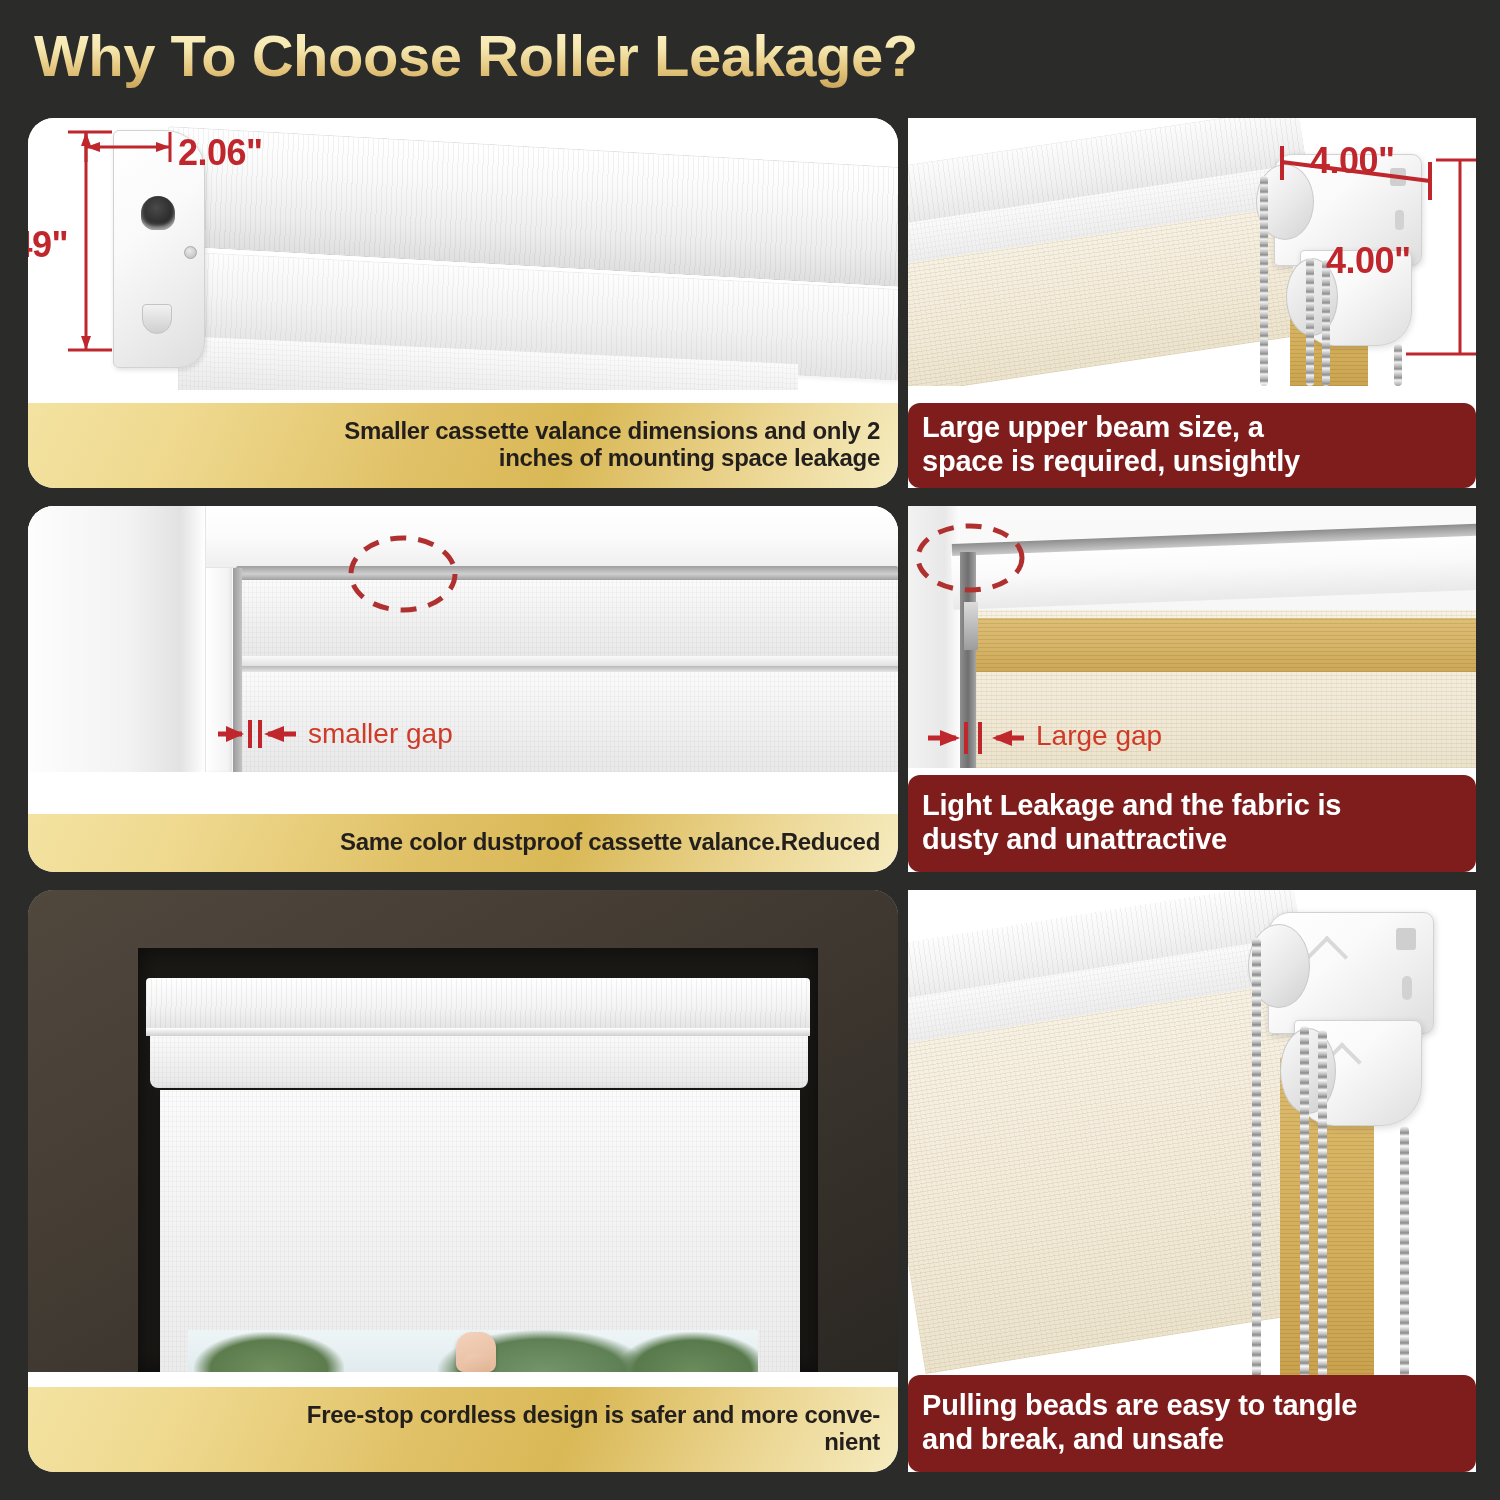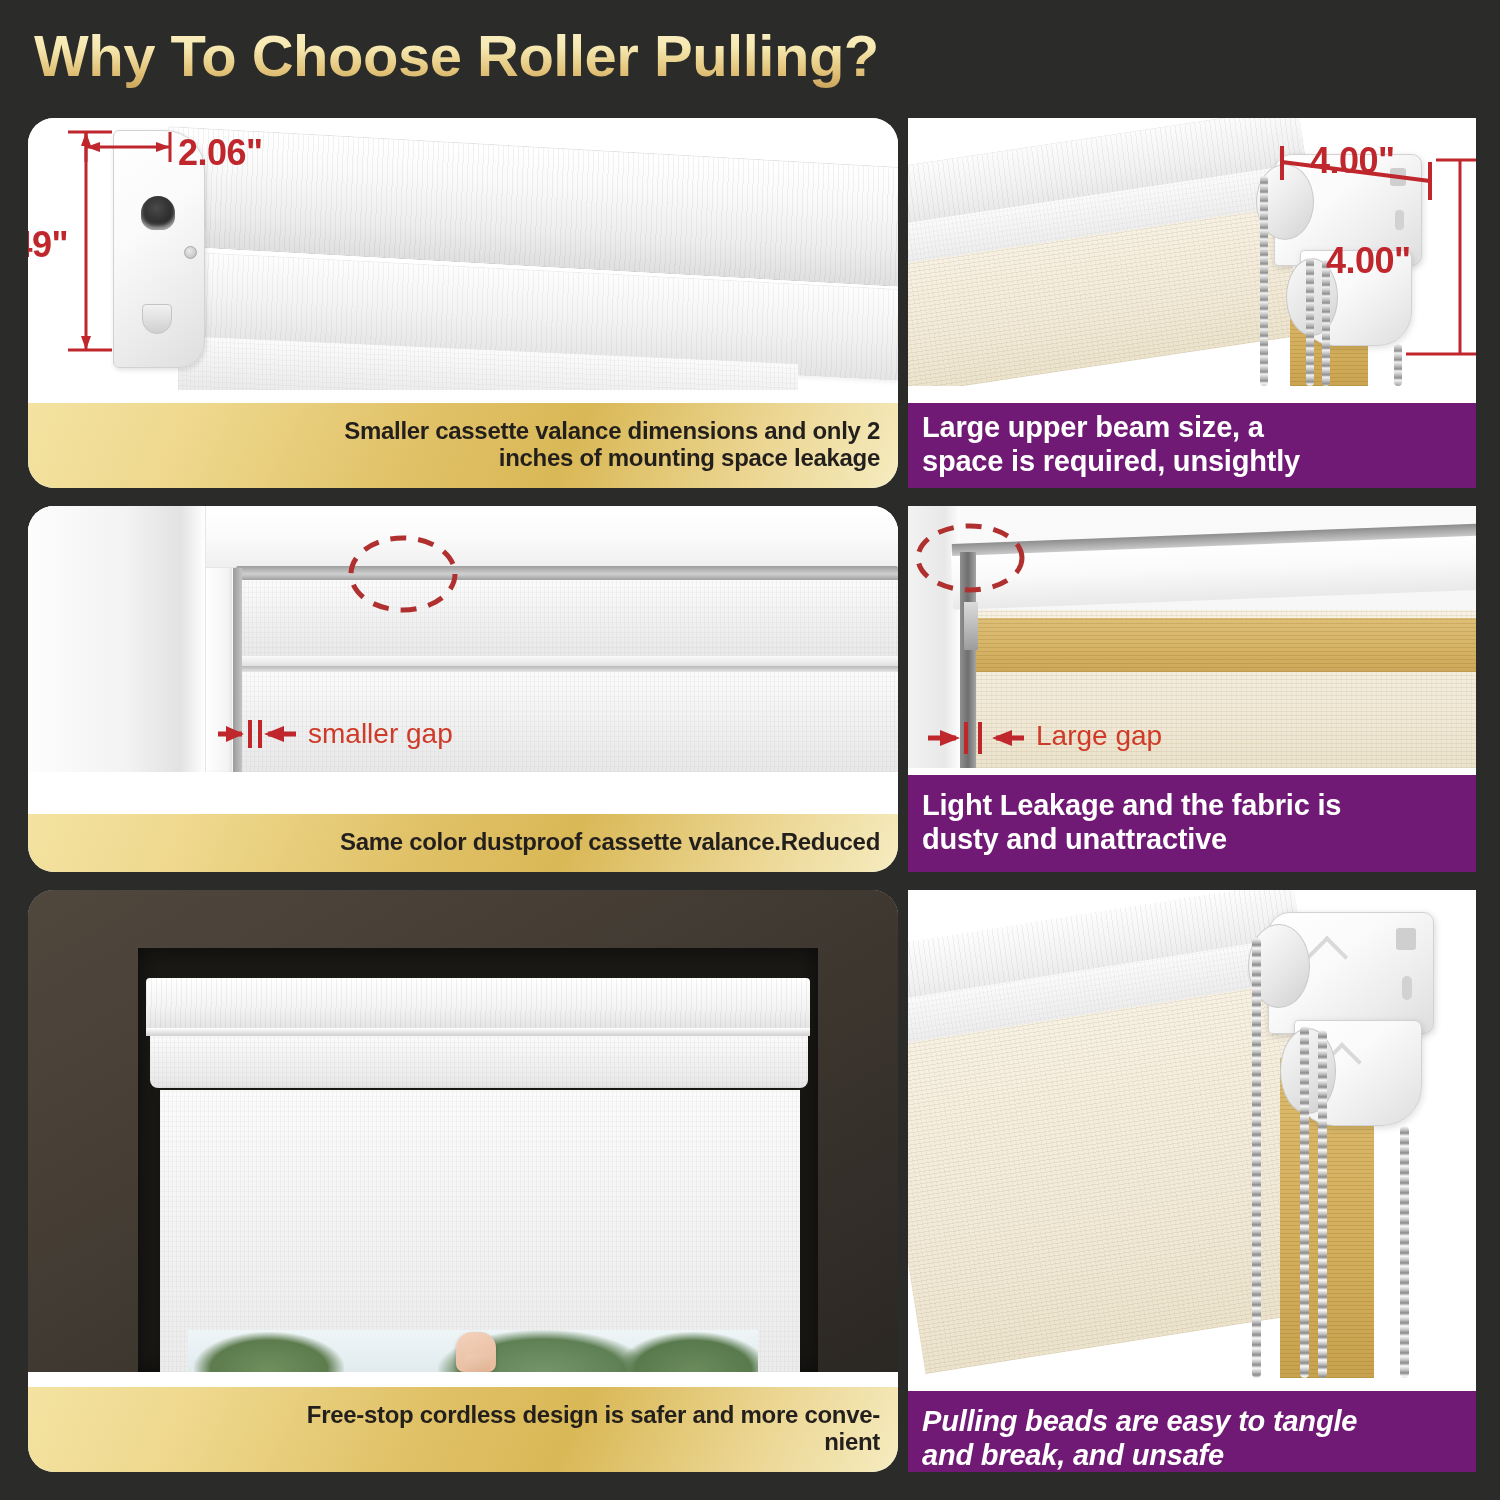--- a/index.html
+++ b/index.html
@@ -60,23 +60,23 @@
         #f3e2a1 0%, #efd98f 18%, #e0c167 45%,
         #d9b856 62%, #ecd795 84%, #f6ecc0 100%);
     color: #231f1c;
     border-bottom-left-radius: 26px;
     border-bottom-right-radius: 26px;
     font-size: 24px;
     letter-spacing: -0.3px;
     text-align: right;
   }
   .cap.grey {
-    background: #701a75;
+    background: #7f1d1d;
     color: #ffffff;
-    border-radius: 0;
+    border-radius: 12px;
     font-size: 29px;
     letter-spacing: -0.2px;
   }
   .cap.grey .ln { display: block; }
   .cap.gold .ln { display: block; }
 
   
   .dim {
     position: absolute;
     color: #c0272d;
@@ -129,21 +129,21 @@
   .plastic {
     background: linear-gradient(140deg,#ffffff 0%,#fafafa 40%,#ededed 70%,#dedede 100%);
     border: 1px solid #d2d2d2;
   }
 </style>
 </head>
 <body>
 
 <div id="page">
 
-  <div class="title">Why To Choose Roller Pulling?</div>
+  <div class="title">Why To Choose Roller Leakage?</div>
 
   <div class="panel left" style="left:28px; top:118px; width:870px; height:370px;">
 
     <div class="photo" style="height:272px; background:#ffffff;">
 
       <div style="position:absolute; left:140px; top:8px; width:760px; height:120px;
                   transform:skewY(3.2deg); transform-origin:left top;
                   background:
                     repeating-linear-gradient(92deg, rgba(0,0,0,0.05) 0 1px, rgba(255,255,255,0) 1px 5px),
                     linear-gradient(180deg,#ffffff 0%,#fafafa 30%,#ededed 72%,#dfdfdf 100%);
@@ -493,19 +493,19 @@
       <div style="position:absolute; left:410px; top:140px; width:9px; height:348px;
                   background: repeating-linear-gradient(180deg,
                     #fafafa 0px, #c2c2c2 4px, #8a8a8a 7px, #fafafa 10px);
                   border-radius:5px;"></div>
       <div style="position:absolute; left:492px; top:236px; width:9px; height:252px;
                   background: repeating-linear-gradient(180deg,
                     #fafafa 0px, #c2c2c2 4px, #8a8a8a 7px, #fafafa 10px);
                   border-radius:5px;"></div>
     </div>
 
-    <div class="cap grey" style="padding:14px 12px 0 14px;font-style:italic;">
+    <div class="cap grey" style="padding:14px 12px 16px 14px;">
       <span class="ln">Pulling beads are easy to tangle</span>
       <span class="ln">and break, and unsafe</span>
     </div>
   </div>
 
 </div>
 
 </body></html>

